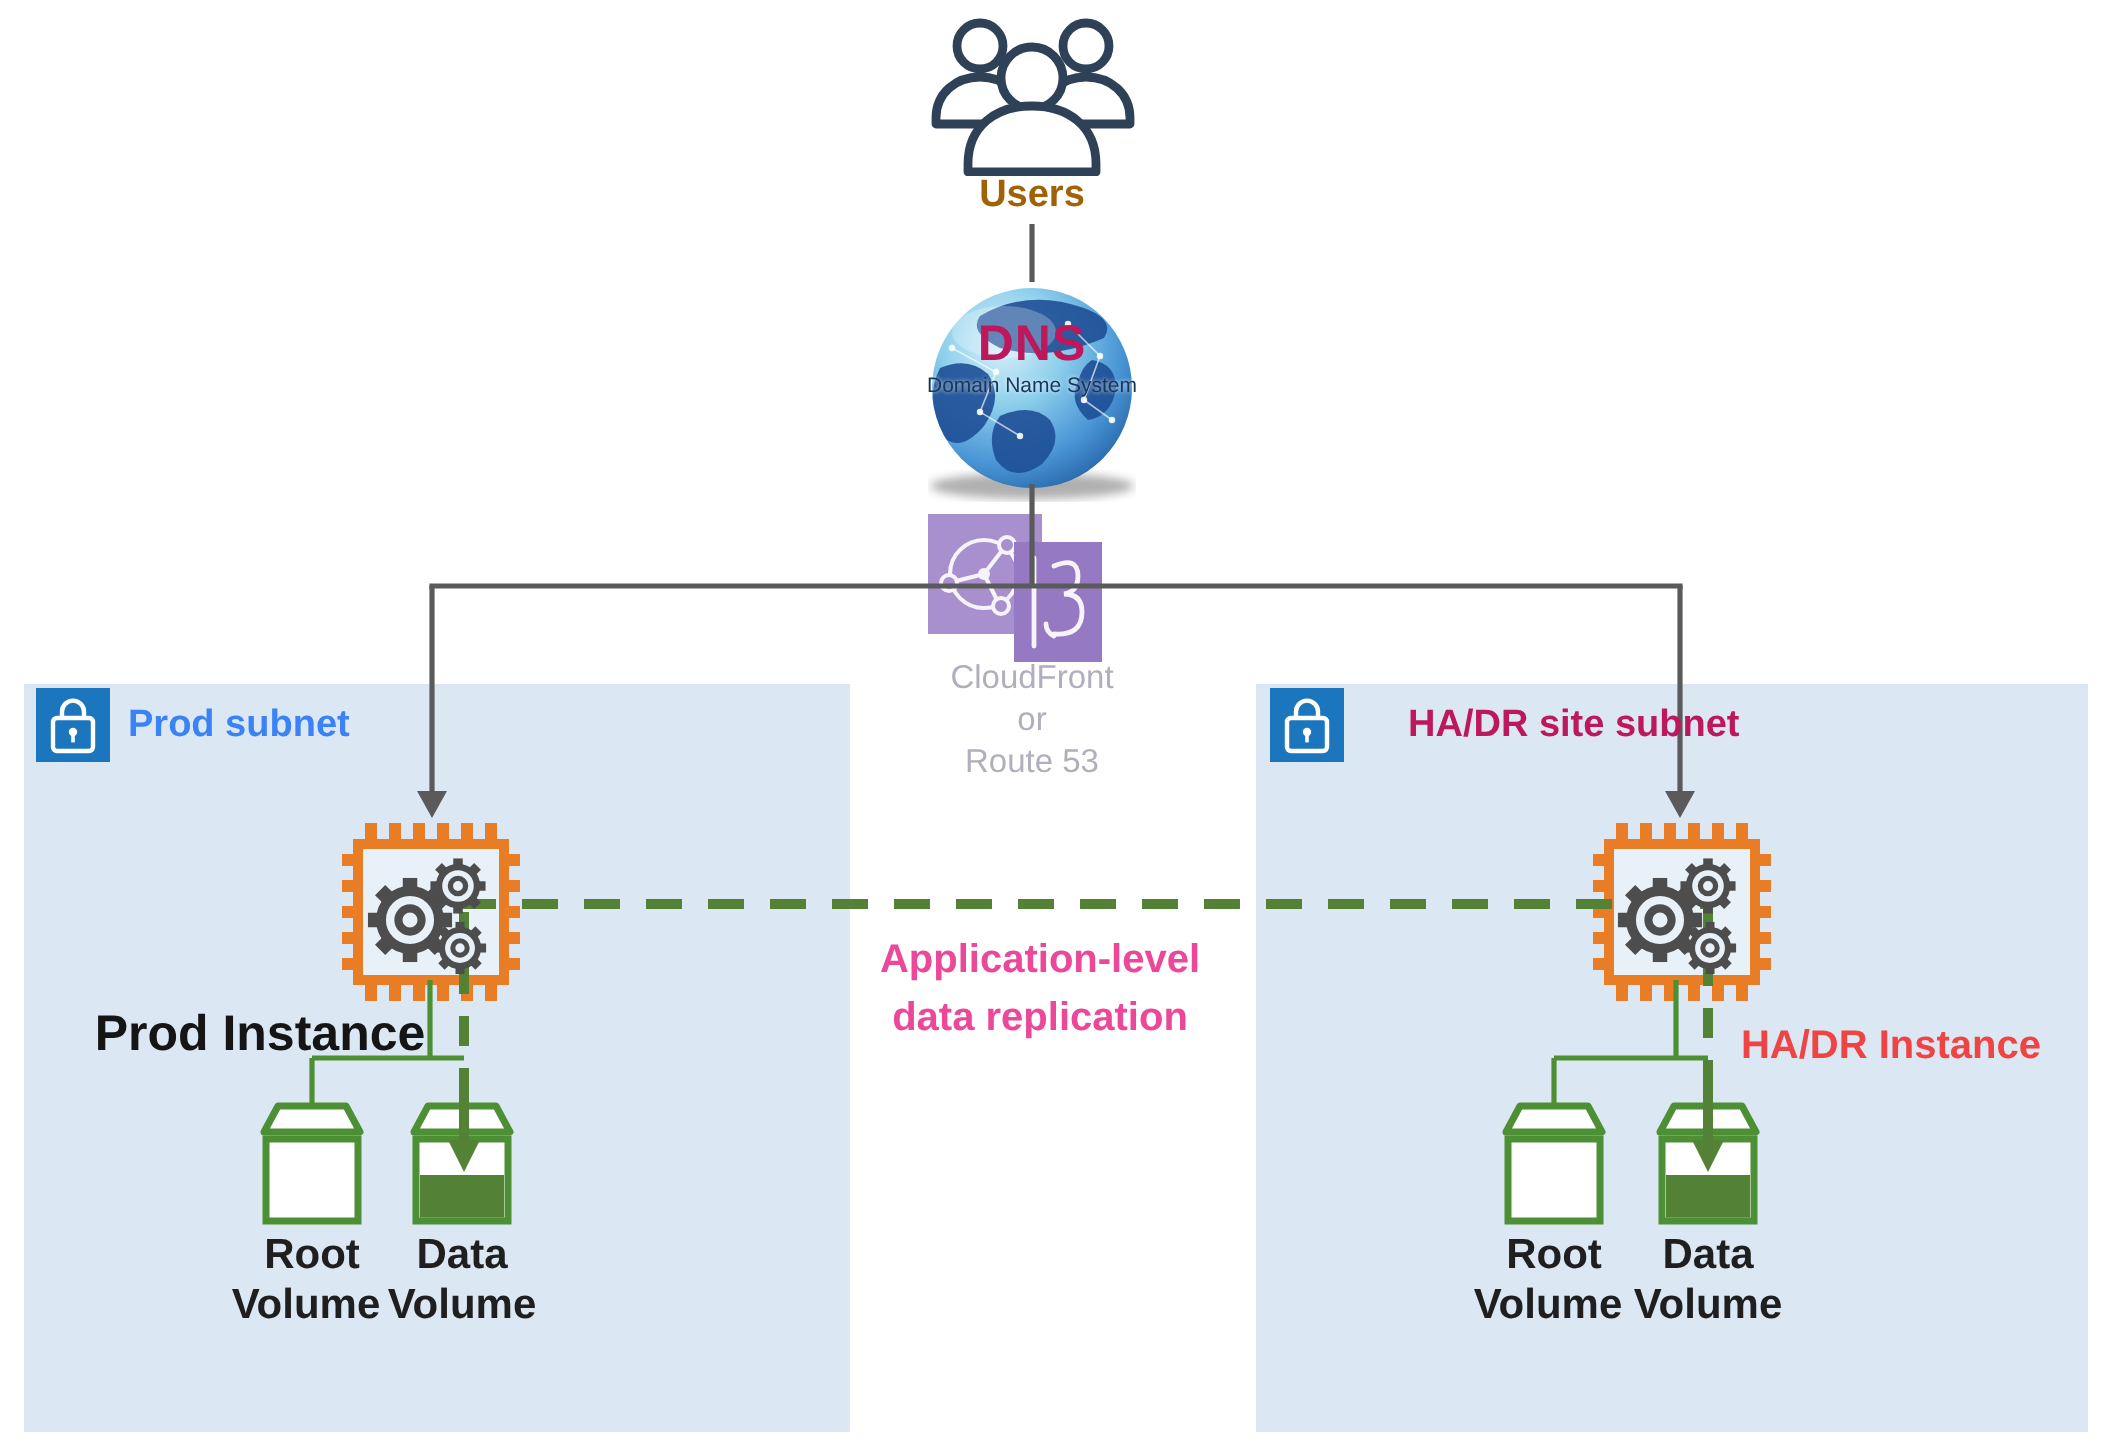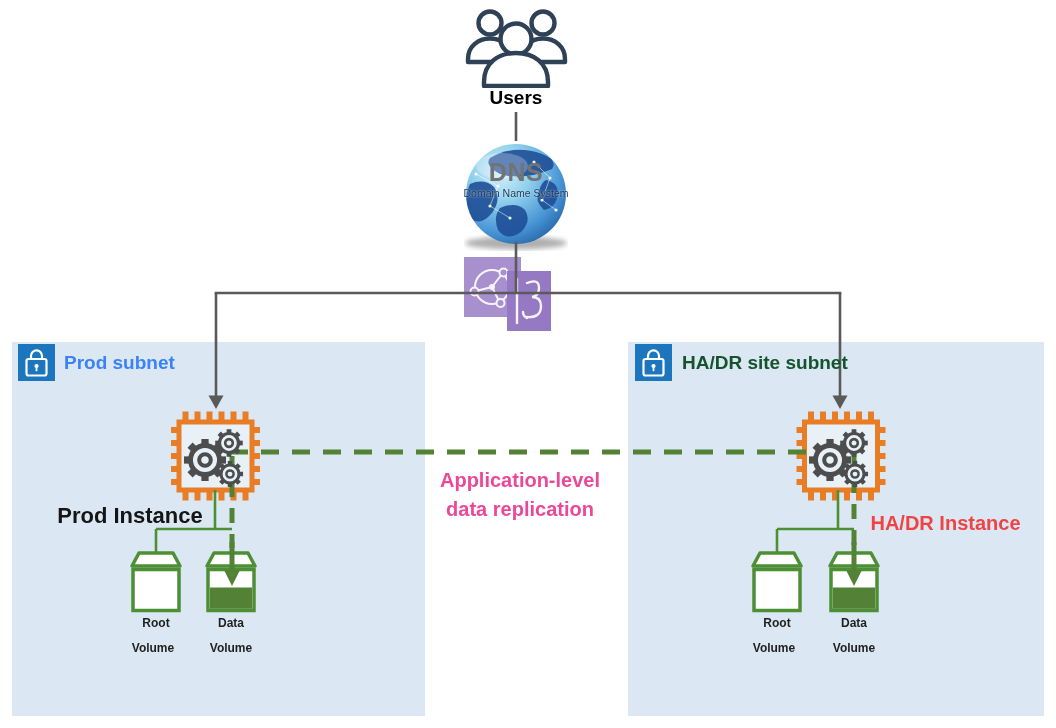--- a/index.html
+++ b/index.html
@@ -9,39 +9,39 @@
   }
   .abs{position:absolute;}
   .subnet{background:#dbe8f3;}
   #prod-box{left:12px;top:342px;width:413px;height:374px;}
   #hadr-box{left:628px;top:342px;width:416px;height:374px;}
   .lockchip{width:37px;height:37px;background:#1b76bd;}
   #prod-lock{left:18px;top:344px;}
   #hadr-lock{left:635px;top:344px;}
   .subnet-label{top:352px;font-size:19px;font-weight:600;white-space:nowrap;}
   #prod-subnet-label{left:64px;color:#3b82f6;}
-  #hadr-subnet-label{left:682px;color:#14532d;font-weight:700;}
+  #hadr-subnet-label{left:704px;color:#be185d;font-weight:700;}
   #users-wrap{left:455px;top:6px;width:122px;height:82px;}
   #users-label{left:455px;top:87px;width:122px;text-align:center;
-    font-size:19px;font-weight:600;color:#000000;}
+    font-size:19px;font-weight:600;color:#a16207;}
   #globe{left:464px;top:144px;width:104px;height:110px;}
   #dns-title{left:464px;top:158px;width:104px;text-align:center;
-    font-size:25px;font-weight:800;color:#737373;letter-spacing:.5px;}
+    font-size:25px;font-weight:800;color:#be185d;letter-spacing:.5px;}
   #dns-sub{left:452px;top:187px;width:128px;text-align:center;
     font-size:10.5px;font-weight:400;color:#17365c;
     text-shadow:0 0 2px rgba(255,255,255,.8);}
   #cf-square{left:464px;top:257px;width:57px;height:60px;background:#a88fcd;}
   #r53-square{left:507px;top:271px;width:44px;height:60px;background:#9579c2;}
   #edge-label{left:441px;top:329px;width:150px;text-align:center;
     font-size:16.5px;color:#b3aebc;line-height:21px;}
   #prod-instance-label{left:40px;top:503px;width:180px;text-align:center;
-    font-size:22px;font-weight:600;color:#151515;}
+    font-size:25px;font-weight:600;color:#151515;}
   #hadr-instance-label{left:858px;top:512px;width:175px;text-align:center;
     font-size:20px;font-weight:600;color:#ef4444;white-space:nowrap;}
-  .vol-label{font-size:12px;font-weight:600;color:#1f1f1f;text-align:center;width:90px;}
+  .vol-label{font-size:21px;font-weight:600;color:#1f1f1f;text-align:center;width:90px;}
   #repl-label{left:420px;top:466px;width:200px;text-align:center;
     font-size:20px;font-weight:700;color:#ec4899;line-height:29px;}
   svg{display:block;}
   #wires{left:0;top:0;pointer-events:none;z-index:5;}
   .txt{z-index:6;}
 </style>
 </head>
 <body>
 
 <div id="canvas">
@@ -142,20 +142,25 @@
     </svg>
   </div>
   <div class="abs" id="r53-square">
     <svg width="44" height="60" viewBox="0 0 44 60">
       <g stroke="#ffffff" stroke-width="2.4" fill="none" opacity="0.92" stroke-linecap="round">
         <path d="M10,8 V52"></path>
         <path d="M20,12 q12,-5 12,5 q0,8 -7,9 q9,0 9,9 q0,12 -14,11"></path>
         <path d="M20,47 q-4,-2 -4,-6"></path>
       </g>
     </svg>
+  </div>
+  <div class="abs txt" id="edge-label">
+    <div>CloudFront</div>
+    <div>or</div>
+    <div>Route 53</div>
   </div>
 
   <svg class="abs" id="wires" width="1056" height="728" viewBox="0 0 1056 728">
     <defs>
       <g id="gear">
         <g stroke="#4d4d4d" stroke-width="5">
           <line x1="8" y1="0" x2="14.5" y2="0"></line>
           <line x1="-8" y1="0" x2="-14.5" y2="0"></line>
           <line x1="0" y1="8" x2="0" y2="14.5"></line>
           <line x1="0" y1="-8" x2="0" y2="-14.5"></line>

